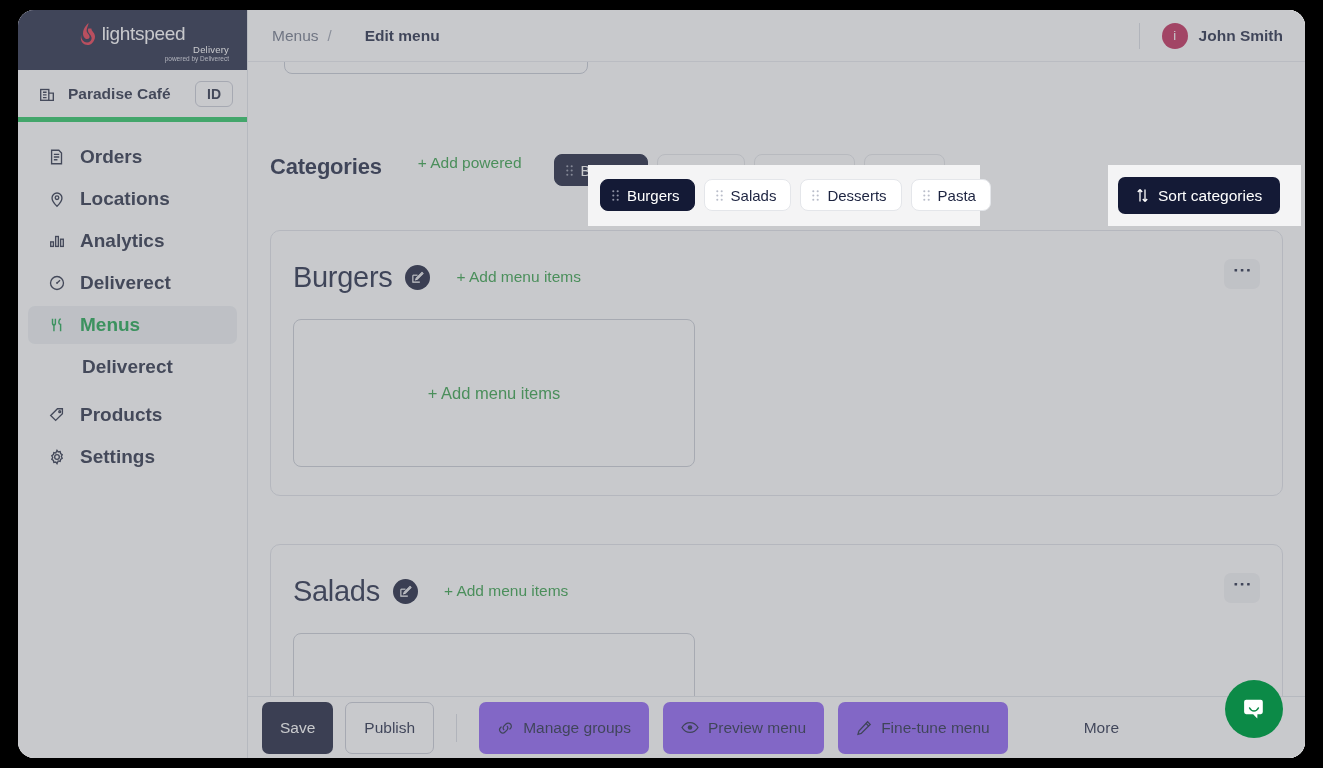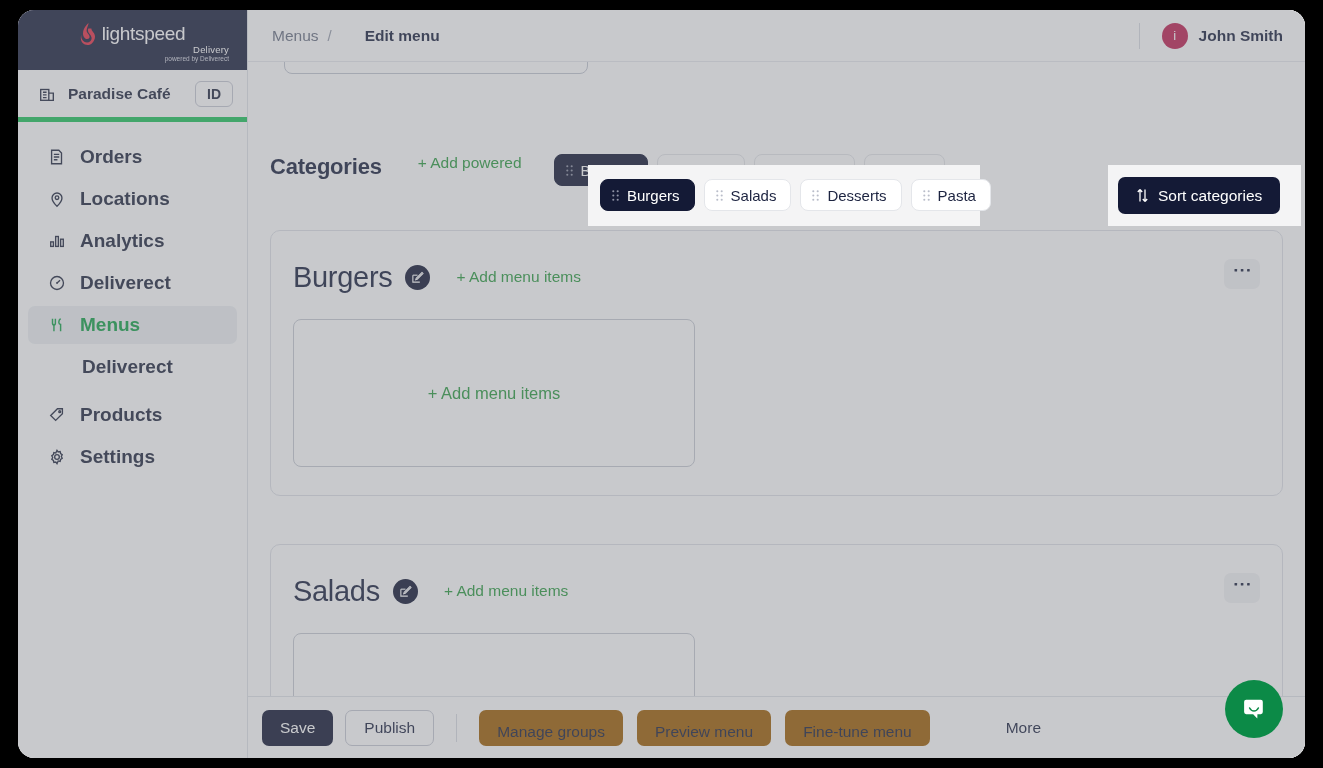--- a/index.html
+++ b/index.html
@@ -315,34 +315,34 @@
     flex: 0 0 62px;
     height: 62px;
     border-top: 1px solid #e2e4e9;
     background: #fff;
     display: flex;
     align-items: center;
     padding: 0 22px 0 14px;
     gap: 0;
   }
   .btn {
-    height: 36px;
+    height: 52px;
     border-radius: 7px;
     display: flex;
     align-items: center;
     justify-content: center;
     gap: 9px;
     font-size: 15.5px;
     padding: 12px 18px;
     white-space: nowrap;
   }
   .btn-primary { background: #141a36; color: #fff; }
   .btn-outline { background: #fff; color: #1c2340; border: 1px solid #c7cad4; margin-left: 12px; }
   .bar-divider { width: 1px; height: 28px; background: #d9dce3; margin: 0 22px; }
-  .btn-ghost { background: #a16207; color: #1c2340; flex-direction: column; }
+  .btn-ghost { background: #8b5cf6; color: #1c2340; }
   .btn-ghost + .btn-ghost { margin-left: 14px; }
   .btn-plain { background: transparent; color: #1c2340; margin-left: 14px; }
   .bottom-spacer { flex: 1; }
 
   
   #dim {
     position: absolute;
     inset: 0;
     background: rgba(118,120,128,0.40);
     pointer-events: none;

